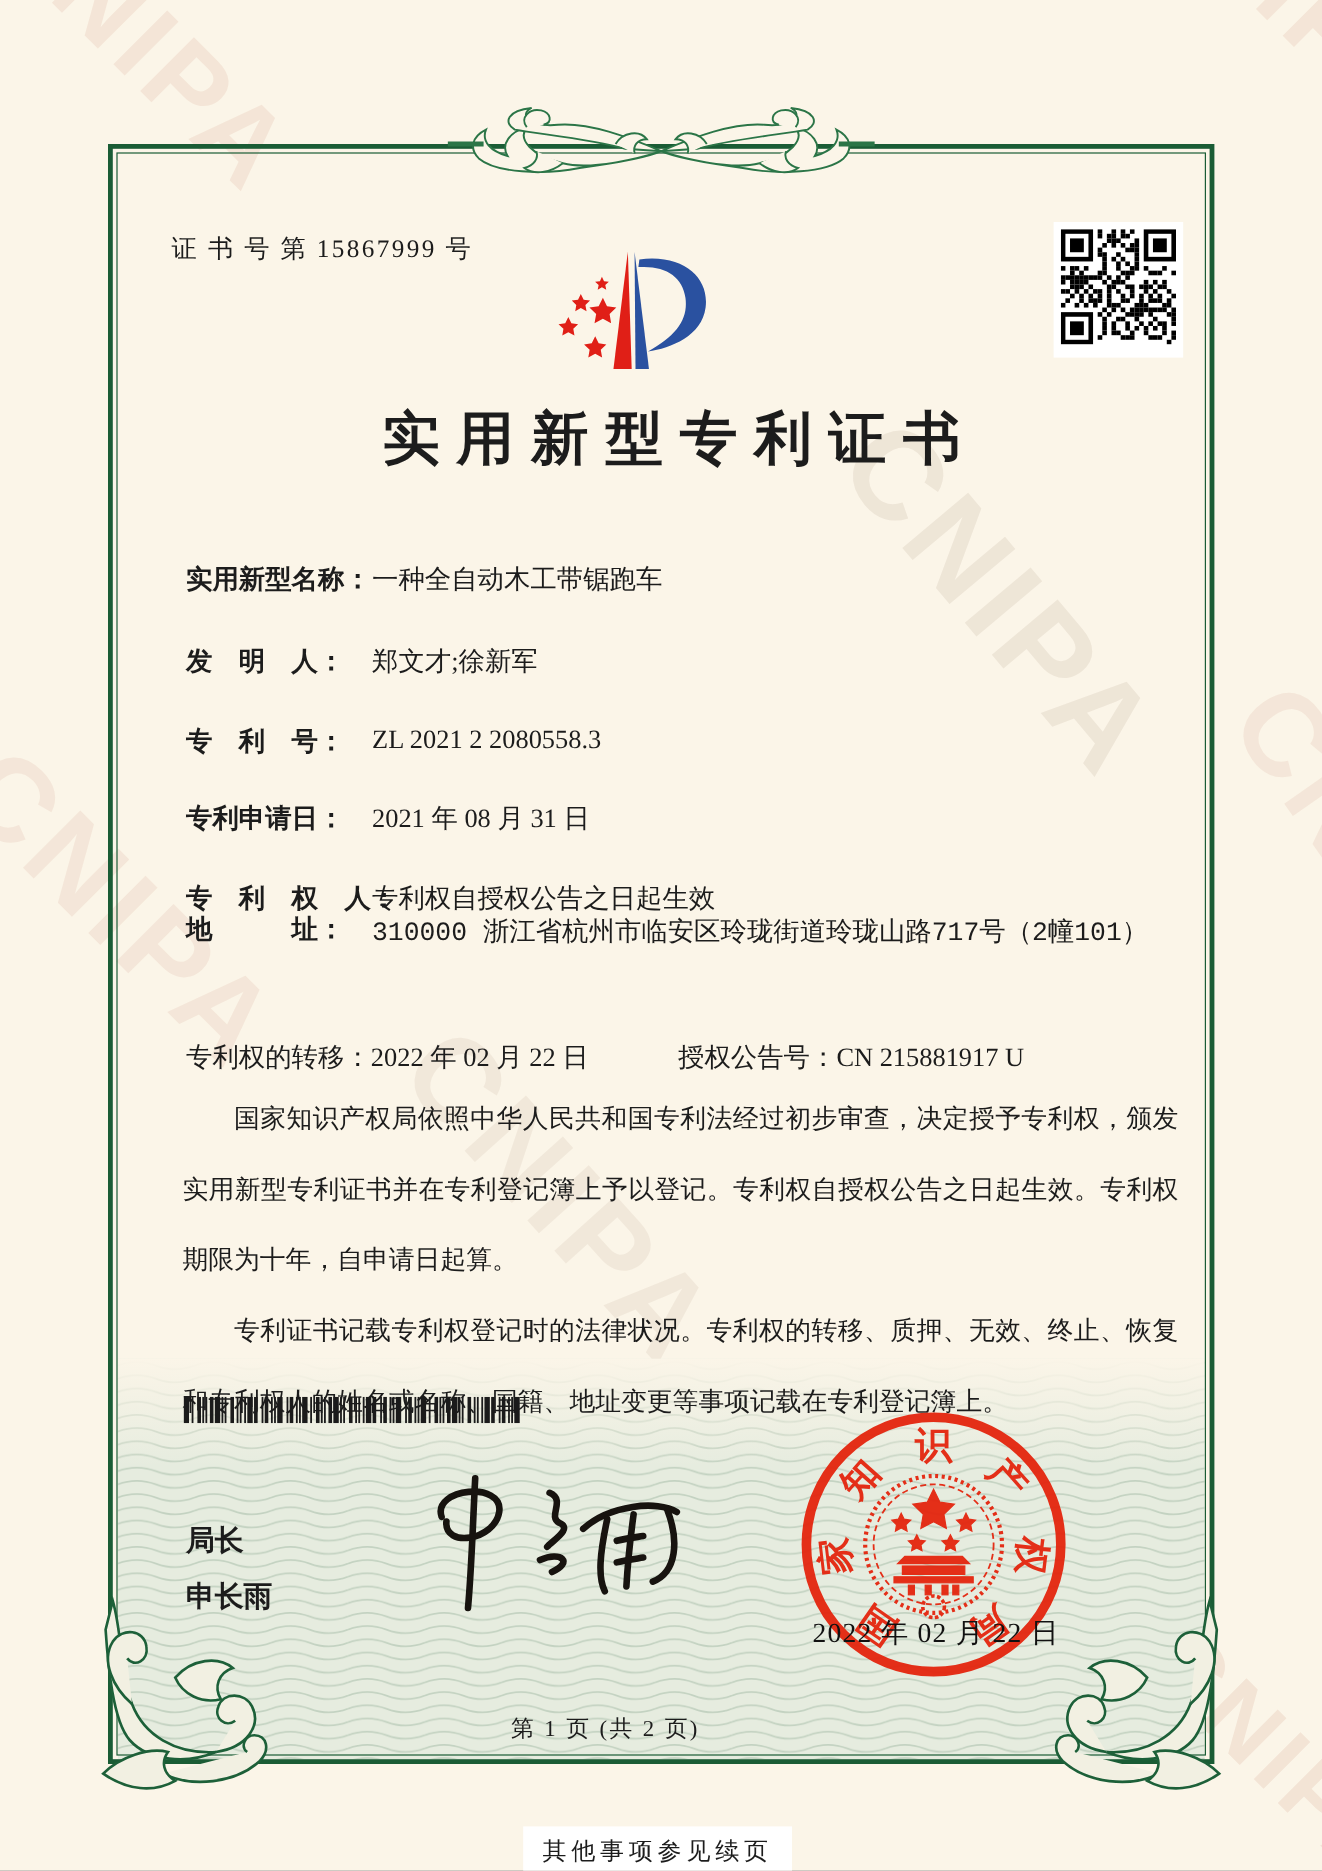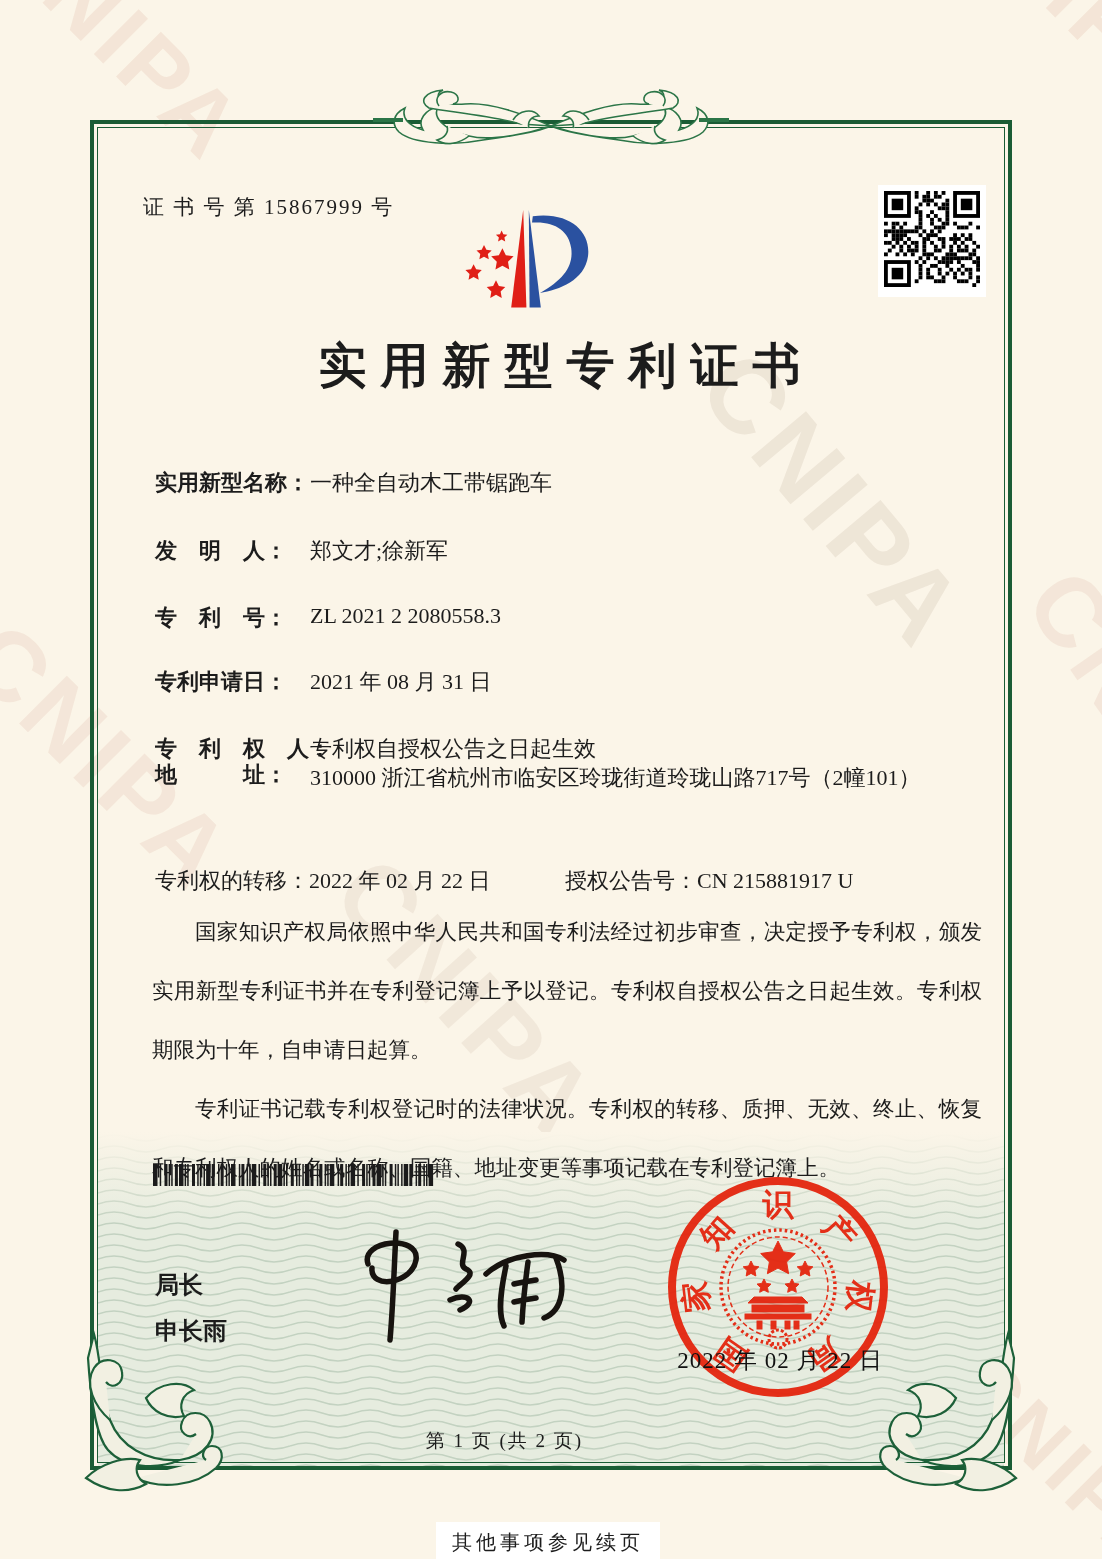--- a/index.html
+++ b/index.html
@@ -41,21 +41,21 @@
   }
   .logo{ position:absolute; left:452px; top:178px; }
   .qr{ position:absolute; left:878px; top:185px; background:#fff; padding:6px; }
   .title{
     position:absolute; left:0; top:334px; width:1102px; text-align:center;
     font-size:48px; font-weight:bold; letter-spacing:14px;padding-left:31px;
   }
   .row{ position:absolute; left:155px; font-size:22px; white-space:nowrap; }
   .flabel{ display:inline-block; min-width:153px;font-weight:bold; }
   .fvalue{ position:absolute; left:155px; top:0; }
-  .row-addr .fvalue{ width:648px; white-space:normal; word-break:break-all; line-height:36px; }
+  .row-addr .fvalue{ width:648px; white-space:normal; word-break:break-all; line-height:36px;font-family:Liberation Mono, monospace; }
   .grant-row{ position:absolute; left:155px; top:866px; font-size:22px; white-space:nowrap; }
   .grant-right{ position:absolute; left:410px; top:0; }
   .paras{
     position:absolute; left:152px; top:903px; width:830px;
     font-size:21.5px; line-height:59px; text-align:justify;
   }
   .paras p{ text-indent:2em; }
   .barcode{ position:absolute; left:153px; top:1164px; }
   .signer{
     position:absolute; left:155px; top:1262px; font-size:24px; font-weight:bold;

